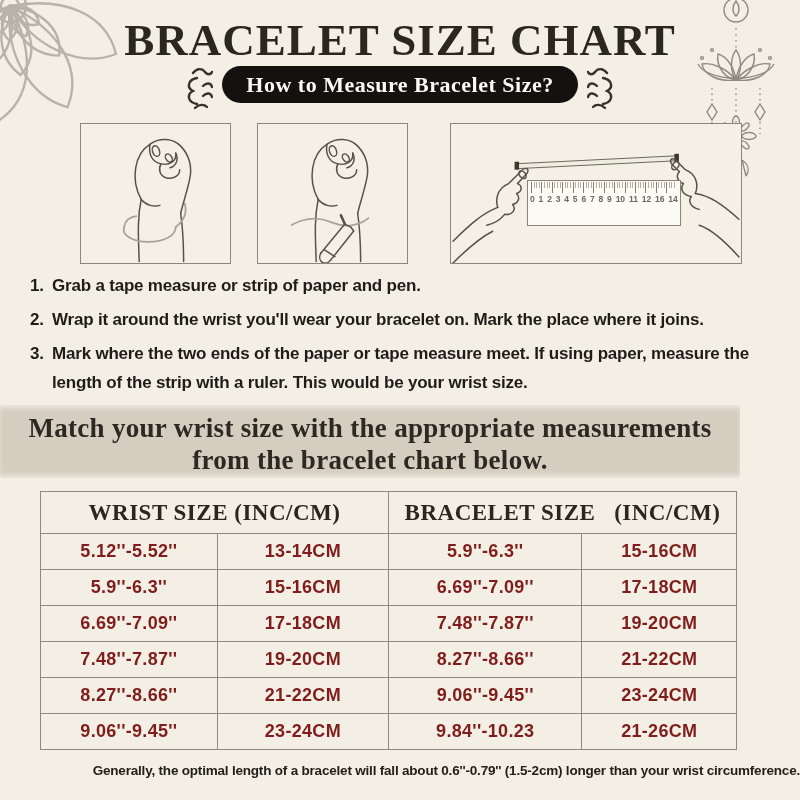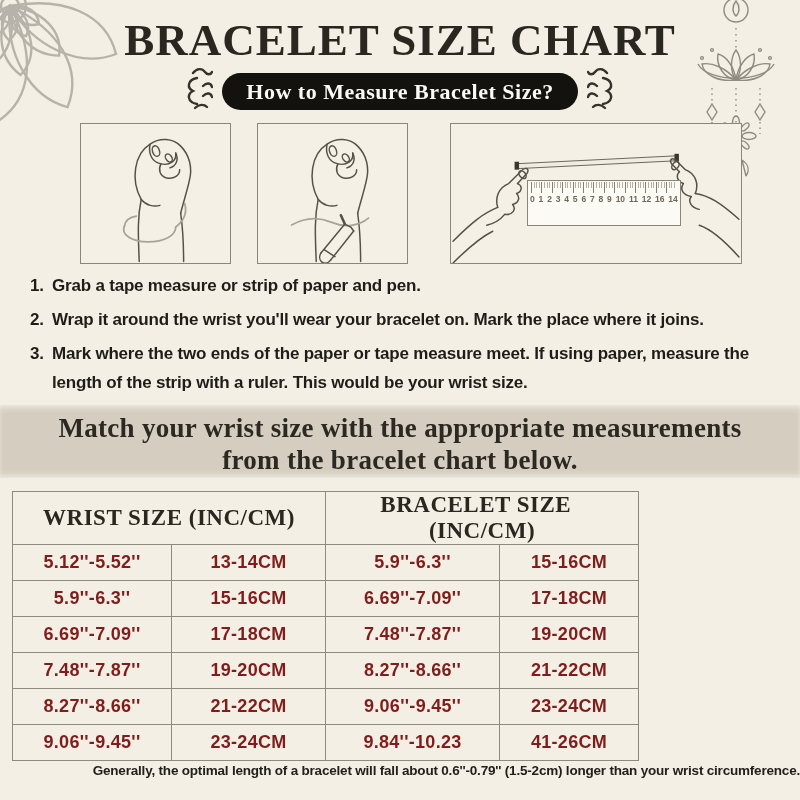--- a/index.html
+++ b/index.html
@@ -13,21 +13,21 @@
   .mandala{left:-6px;top:-6px;}
   .ornament{right:6px;top:0;}
 
   .title{
     position:absolute;top:14px;left:0;width:100%;text-align:center;
     font-family:"Liberation Serif",serif;font-weight:700;font-size:45px;
     letter-spacing:1px;color:#2a2721;margin:0;
   }
   .pill-row{
     position:absolute;top:66px;left:0;width:100%;
-    display:flex;justify-content:center;align-items:flex-end;gap:9px;
+    display:flex;justify-content:center;align-items:flex-start;gap:9px;
   }
   .pill{
     background:#14120f;color:#fbf9f3;border-radius:20px;
     height:37px;line-height:37px;padding:0 24px;
     font-family:"Liberation Serif",serif;font-weight:700;font-size:22px;
     letter-spacing:0.5px;
   }
   .illus-box{
     position:absolute;top:123px;height:141px;
     border:1px solid #8a867d;box-sizing:border-box;background:#f5f0e5;
@@ -60,30 +60,30 @@
   .steps{
     position:absolute;left:30px;top:271px;width:746px;
     list-style:none;margin:0;padding:0;
     font-size:17px;font-weight:600;letter-spacing:-0.2px;line-height:29px;color:#1f1d19;
   }
   .steps li{display:flex;margin-bottom:5px;}
   .steps .num{flex:0 0 22px;}
   .steps .txt{flex:1;}
 
   .band{
-    position:absolute;top:405px;left:0;width:800px;height:73px;
+    position:absolute;top:405px;left:0;width:740px;height:73px;
     background:#d5cec0;
     box-shadow:inset 0 5px 6px -3px rgba(255,255,255,.65), inset 0 -5px 6px -3px rgba(255,255,255,.65);
     text-align:center;box-sizing:border-box;padding-top:7px;
     font-family:"Liberation Serif",serif;font-weight:700;font-size:27px;
     line-height:32px;color:#2c2923;letter-spacing:0.3px;
   }
 
   table.size-chart{
-    position:absolute;left:12px;top:491px;width:627px;
+    position:absolute;left:40px;top:491px;width:697px;
     border-collapse:collapse;table-layout:fixed;padding-left:9px;
   }
   table.size-chart th,table.size-chart td{
     border:1px solid #8e8a80;text-align:center;padding:0;
   }
   table.size-chart th{
     height:41px;font-family:"Liberation Serif",serif;font-weight:700;
     font-size:23px;letter-spacing:0.5px;color:#2a2721;
   }
   table.size-chart td{
@@ -327,20 +327,20 @@
       <tr>
         <td>8.27''-8.66''</td>
         <td>21-22CM</td>
         <td>9.06''-9.45''</td>
         <td>23-24CM</td>
       </tr>
       <tr>
         <td>9.06''-9.45''</td>
         <td>23-24CM</td>
         <td>9.84''-10.23</td>
-        <td>41-26CM</td>
+        <td>21-26CM</td>
       </tr>
     </tbody>
   </table>
 
   <div class="footnote">Generally, the optimal length of a bracelet will fall about 0.6''-0.79'' (1.5-2cm) longer than your wrist circumference.</div>
 
 </div>
 
 </body></html>

